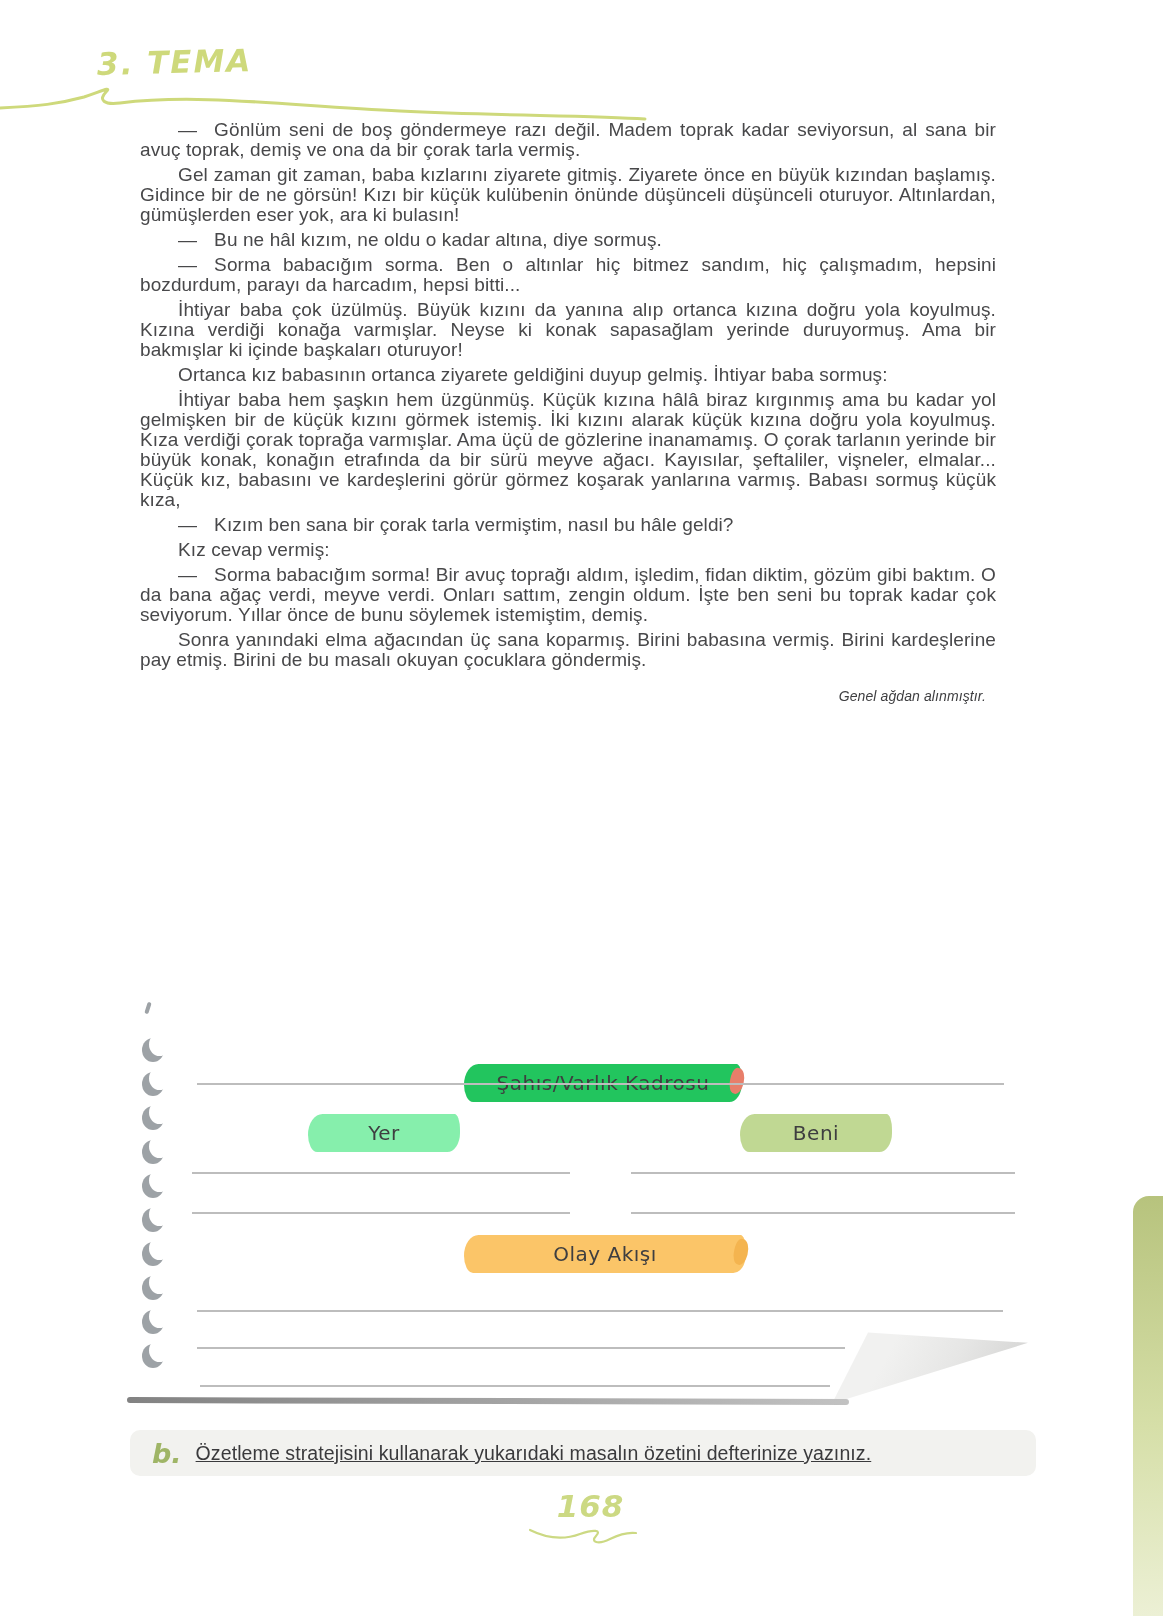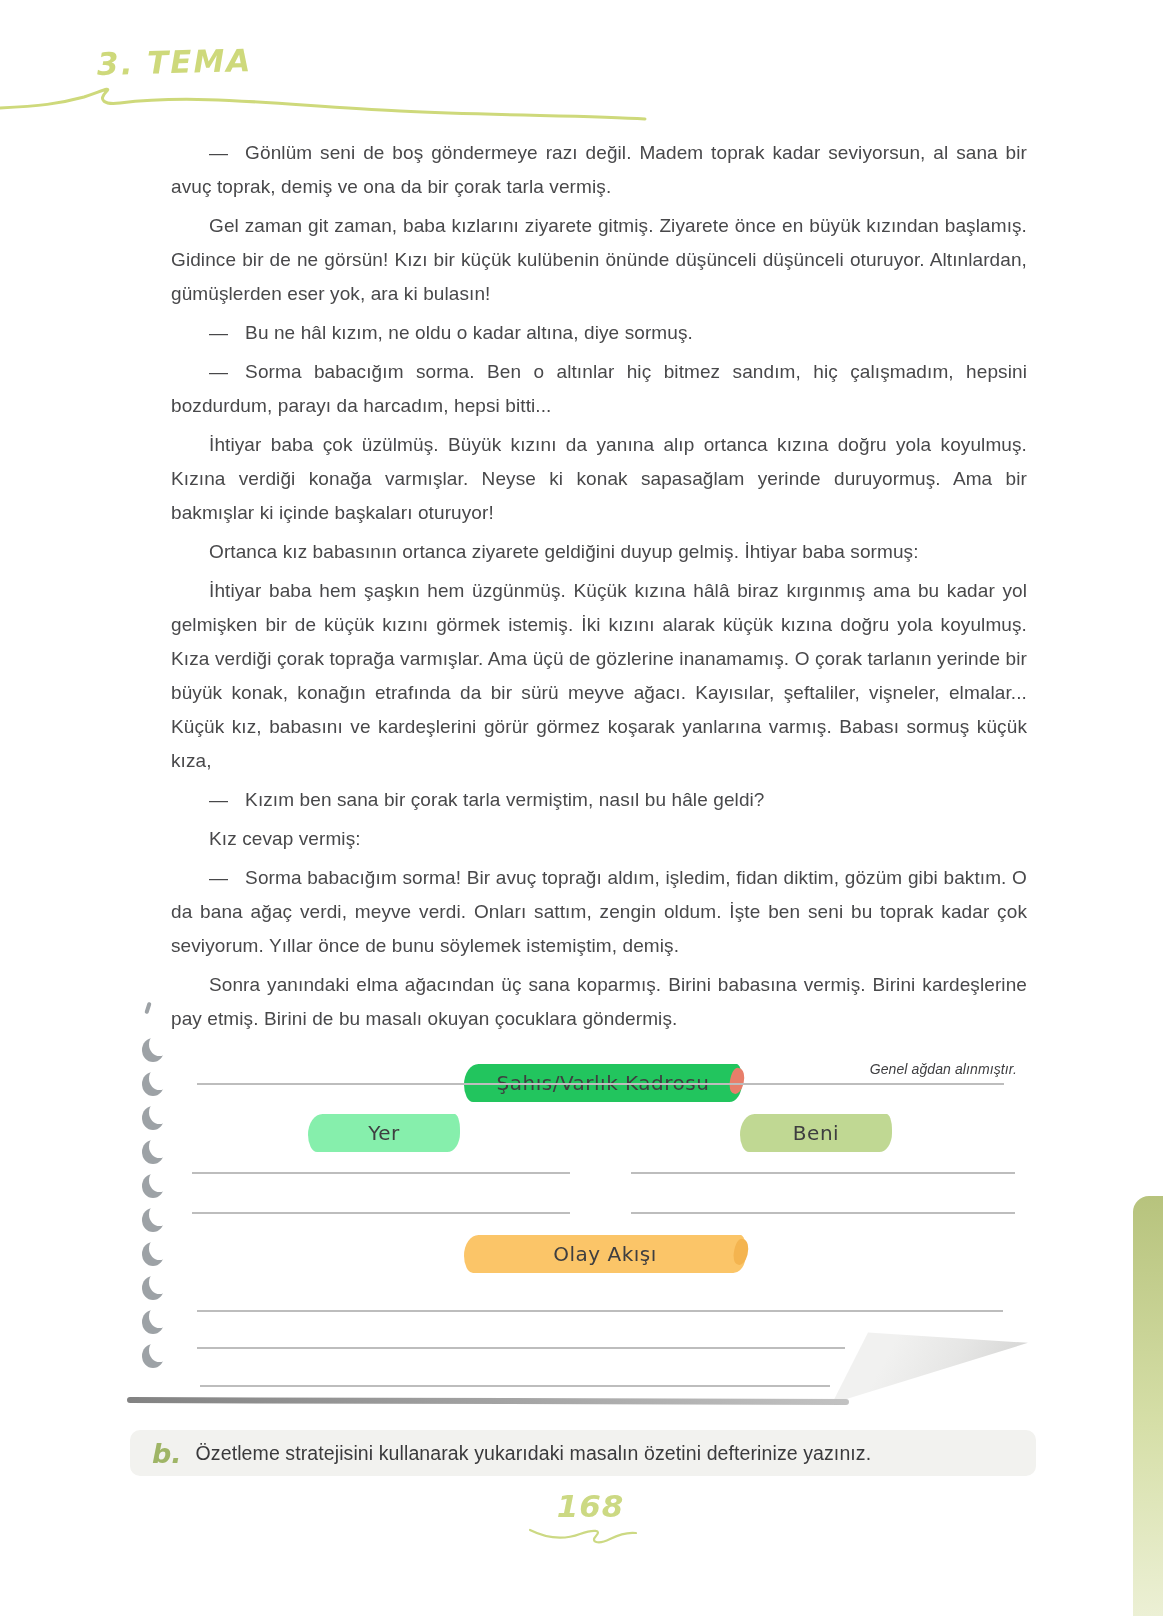--- a/index.html
+++ b/index.html
@@ -9,24 +9,23 @@
   }
   
   .tema-title{
     position:absolute;left:97px;top:44px;font-family:"DejaVu Sans",sans-serif;
     font-size:31px;font-weight:bold;font-style:italic;color:#ced97b;
     letter-spacing:2px;transform:rotate(-1.5deg);
   }
   .header-swirl{position:absolute;left:0;top:82px;}
   
   .story{
-    position:absolute;left:140px;top:136px;width:856px;
-    font-size:19px;line-height:34px;text-align:justify;color:#48484a;
+    position:absolute;left:140px;top:120px;width:856px;
+    font-size:19px;line-height:20px;text-align:justify;color:#48484a;
     letter-spacing:.1px;
-    margin-left:31px;
   }
   .story p{margin:0 0 5px 0;text-indent:38px;}
   .story p .dash{margin-right:17px;}
   .source-line{
     margin-top:16px;text-align:right;font-style:italic;padding-right:10px;
     color:#3e3e40;font-size:14px;
   }
   
   .crescent{position:absolute;width:22px;height:24px;}
   .crescent::before{content:"";position:absolute;inset:0;background:#9da2a6;border-radius:50%;}
@@ -52,21 +51,21 @@
   }
   
   .task-box{
     position:absolute;left:130px;top:1430px;width:906px;height:46px;
     background:#f2f2ef;border-radius:10px;display:flex;align-items:center;
   }
   .task-bullet{
     font-family:"DejaVu Sans",sans-serif;font-weight:bold;font-style:italic;
     color:#9fb566;font-size:27px;margin:0 14px 0 22px;
   }
-  .task-text{font-size:19.5px;color:#3a3a3c;letter-spacing:.1px;}
+  .task-text{font-size:19.5px;color:#3a3a3c;letter-spacing:.1px;text-decoration:underline;}
   
   .page-number{
     position:absolute;left:0;top:1488px;width:1163px;text-align:center;
     font-family:"DejaVu Sans",sans-serif;font-style:italic;font-weight:bold;
     font-size:31px;color:#ccd983;letter-spacing:1px;padding-left:9px;
   }
   .footer-swirl{position:absolute;left:528px;top:1522px;}
   
   .edge-tab{
     position:absolute;right:0;top:1196px;width:30px;height:420px;

